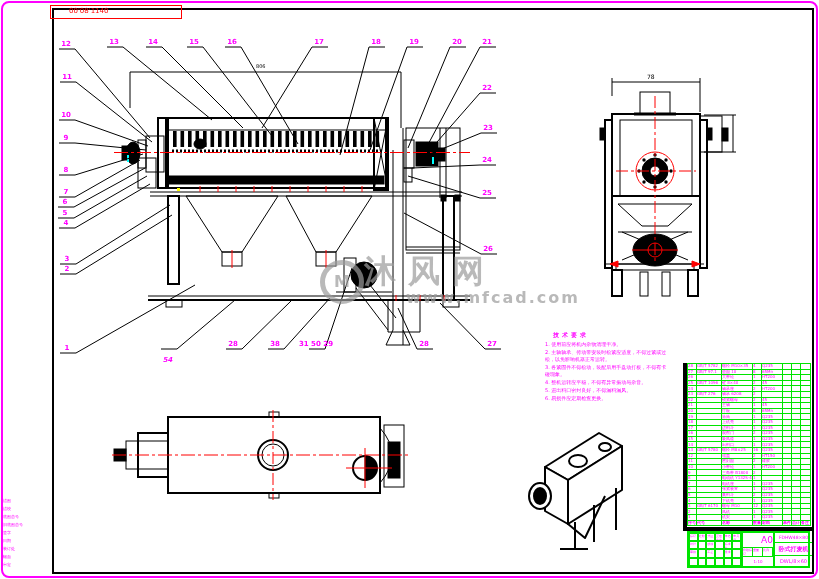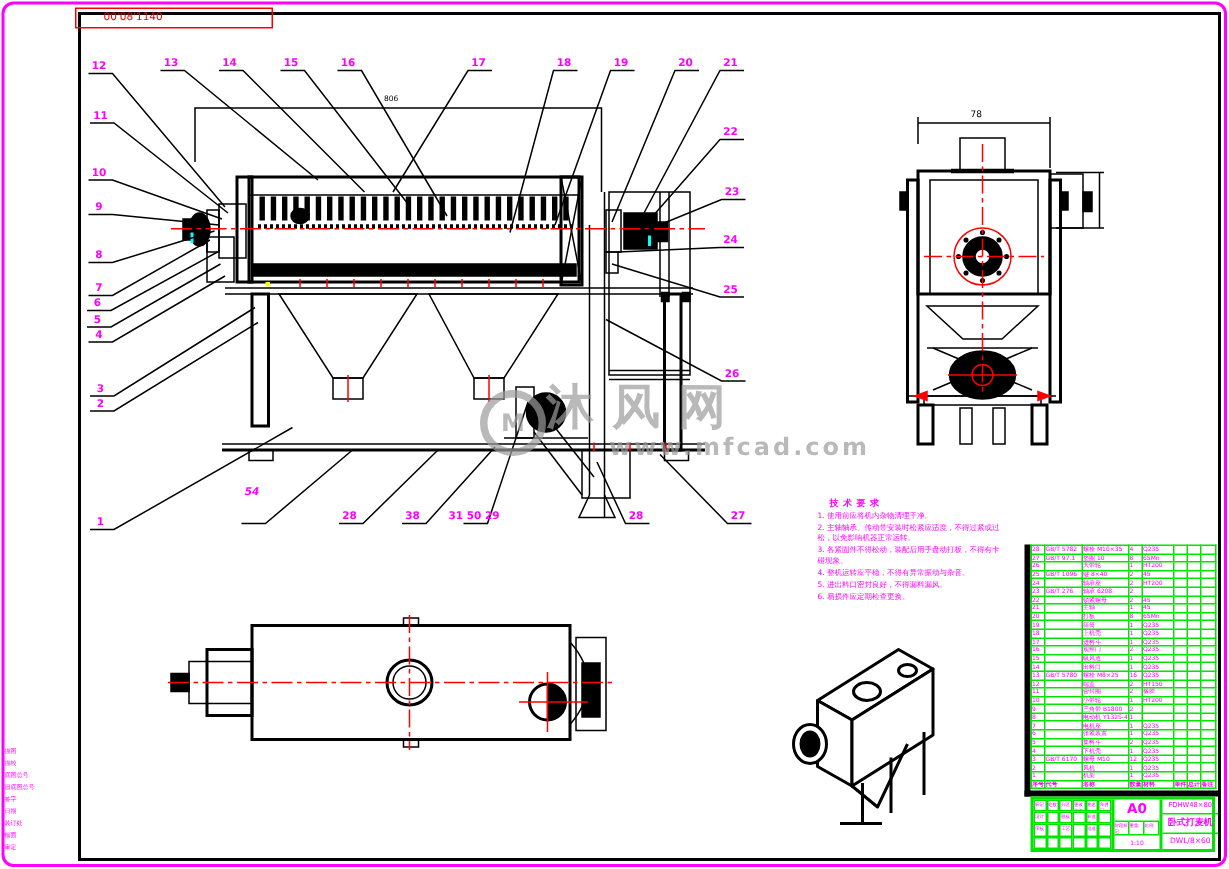--- a/index.html
+++ b/index.html
@@ -33,21 +33,21 @@
   table.parts{position:absolute;left:687px;top:363px;border-collapse:collapse;table-layout:fixed;width:123px;}
   table.parts td{border:1px solid #00e400;color:#ff00ff;font-size:4px;line-height:4px;height:4.6px;
         padding:0;overflow:hidden;white-space:nowrap;}
   table.parts tr.hdr td{font-weight:bold;}
   
   .tblock{position:absolute;left:687px;top:531px;width:123px;height:37px;border:2px solid #00e400;box-sizing:border-box;color:#ff00ff;}
   .tb-grid{position:absolute;left:0;top:0;width:52px;height:33px;display:grid;
         grid-template-columns:repeat(6,1fr);grid-auto-rows:8.2px;}
   .tb-grid div{border:0.5px solid #00e400;font-size:3px;line-height:4px;overflow:hidden;color:#ff00ff;}
   .tb-mid{position:absolute;left:52px;top:0;width:34px;height:33px;border-left:2px solid #00e400;border-right:2px solid #00e400;box-sizing:border-box;}
-  .tb-sheet{height:14px;text-align:center;font-size:9px;font-weight:bold;line-height:14px;border-bottom:1px solid #00e400;}
+  .tb-sheet{height:14px;text-align:right;font-size:9px;font-weight:normal;line-height:14px;border-bottom:1px solid #00e400;}
   .tb-mid-row{display:flex;height:8px;border-bottom:1px solid #00e400;}
   .tb-mid-row div{flex:1;border-right:1px solid #00e400;font-size:3px;line-height:4px;overflow:hidden;}
   .tb-scale{font-size:4px;text-align:center;line-height:9px;}
   .tb-right{position:absolute;left:86px;top:0;width:37px;height:33px;text-align:center;}
   .tb-model{font-size:4.5px;line-height:9px;border-bottom:1px solid #00e400;overflow:hidden;white-space:nowrap;}
   .tb-product{font-size:6px;font-weight:bold;line-height:12px;border-bottom:1px solid #00e400;overflow:hidden;white-space:nowrap;}
   .tb-code{font-size:5px;line-height:11px;overflow:hidden;white-space:nowrap;}
   
   .margin-label{position:absolute;left:3px;color:#ff00ff;font-size:4px;line-height:5px;white-space:nowrap;}
 </style>
@@ -315,21 +315,21 @@
       <div class="callout" style="left: 65px; top: 209px;">5</div>
       <div class="callout" style="left: 66px; top: 219px;">4</div>
       <div class="callout" style="left: 67px; top: 255px;">3</div>
       <div class="callout" style="left: 67px; top: 265px;">2</div>
       <div class="callout" style="left: 67px; top: 344px;">1</div>
       <div class="callout" style="left: 487px; top: 84px;">22</div>
       <div class="callout" style="left: 488px; top: 124px;">23</div>
       <div class="callout" style="left: 487px; top: 156px;">24</div>
       <div class="callout" style="left: 487px; top: 189px;">25</div>
       <div class="callout" style="left: 488px; top: 245px;">26</div>
-      <div class="callout" style="left: 168px; top: 324px; font-style: italic;">54</div>
+      <div class="callout" style="left: 168px; top: 356px; font-style: italic;">54</div>
       <div class="callout" style="left: 233px; top: 340px;">28</div>
       <div class="callout" style="left: 275px; top: 340px;">38</div>
       <div class="callout" style="left: 316px; top: 340px;">31 50 29</div>
       <div class="callout" style="left: 424px; top: 340px;">28</div>
       <div class="callout" style="left: 492px; top: 340px;">27</div>
     </div>
 
   <div class="watermark">
     <div class="wm-logo">M</div>
     <div class="wm-name">沐风网</div>

